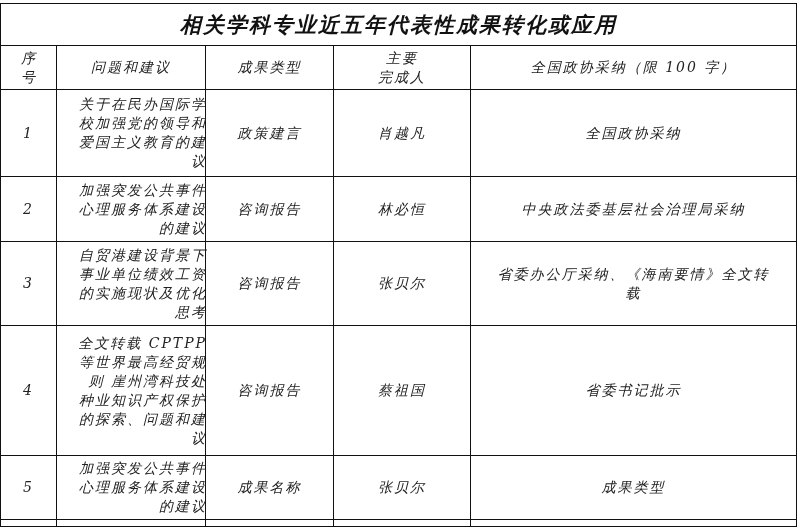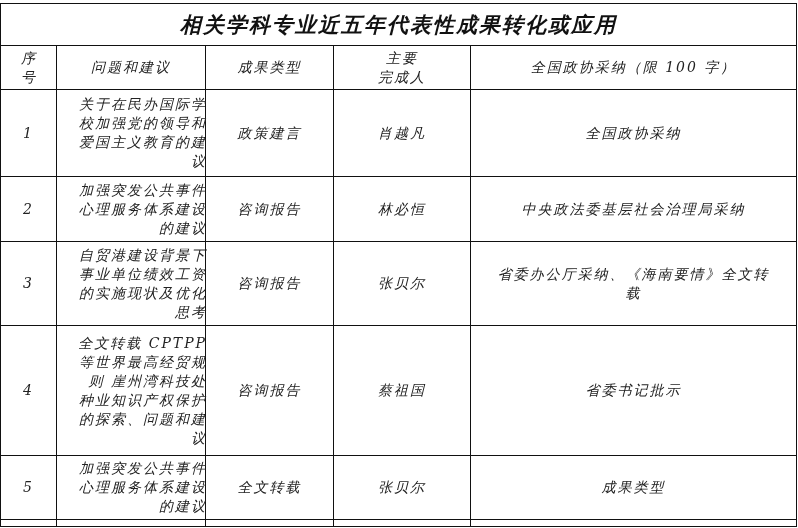--- a/index.html
+++ b/index.html
@@ -71,21 +71,21 @@
   <tr class="r4">
     <td class="seq">4</td>
     <td class="name"><span>全文转载 CPTPP 等世界最高经贸规则 崖州湾科技处种业知识产权保护的探索、问题和建议</span></td>
     <td>咨询报告</td>
     <td>蔡祖国</td>
     <td>省委书记批示</td>
   </tr>
   <tr class="r5">
     <td class="seq">5</td>
     <td class="name"><span>加强突发公共事件心理服务体系建设的建议</span></td>
-    <td>全文转载</td>
+    <td>成果名称</td>
     <td>张贝尔</td>
     <td>成果类型</td>
   </tr>
   <tr class="r6">
     <td></td>
     <td></td>
     <td></td>
     <td></td>
     <td></td>
   </tr>

